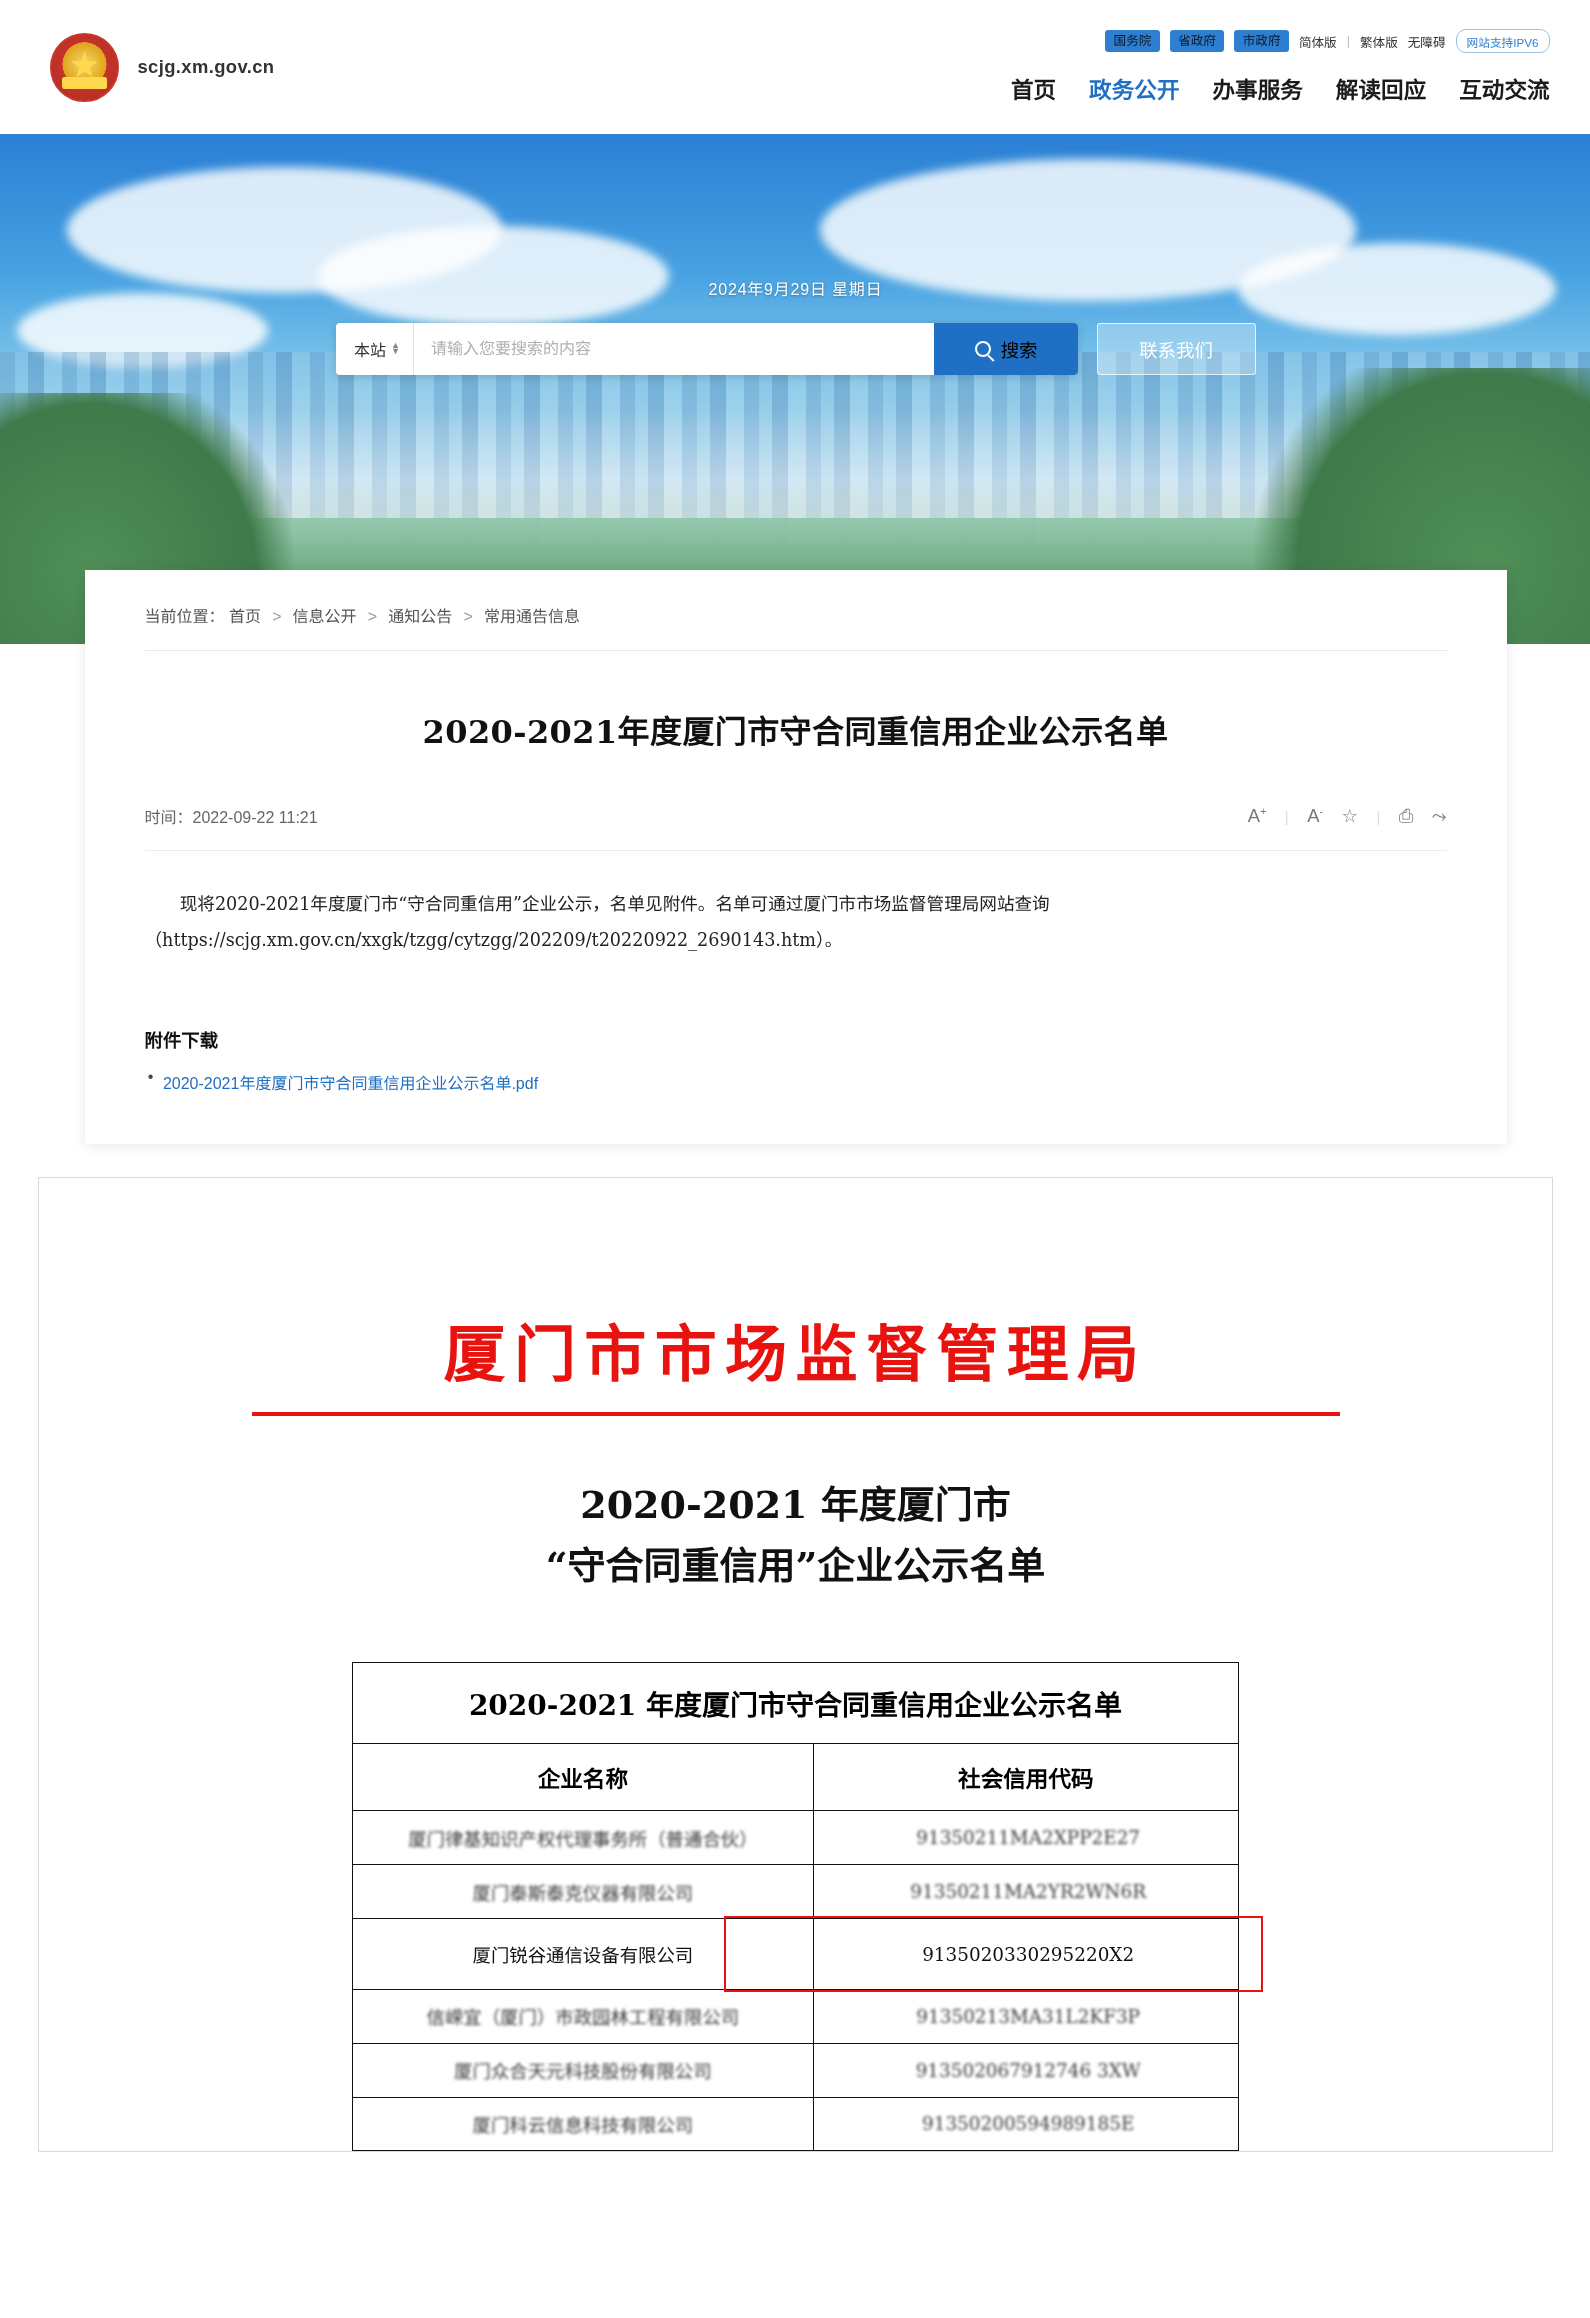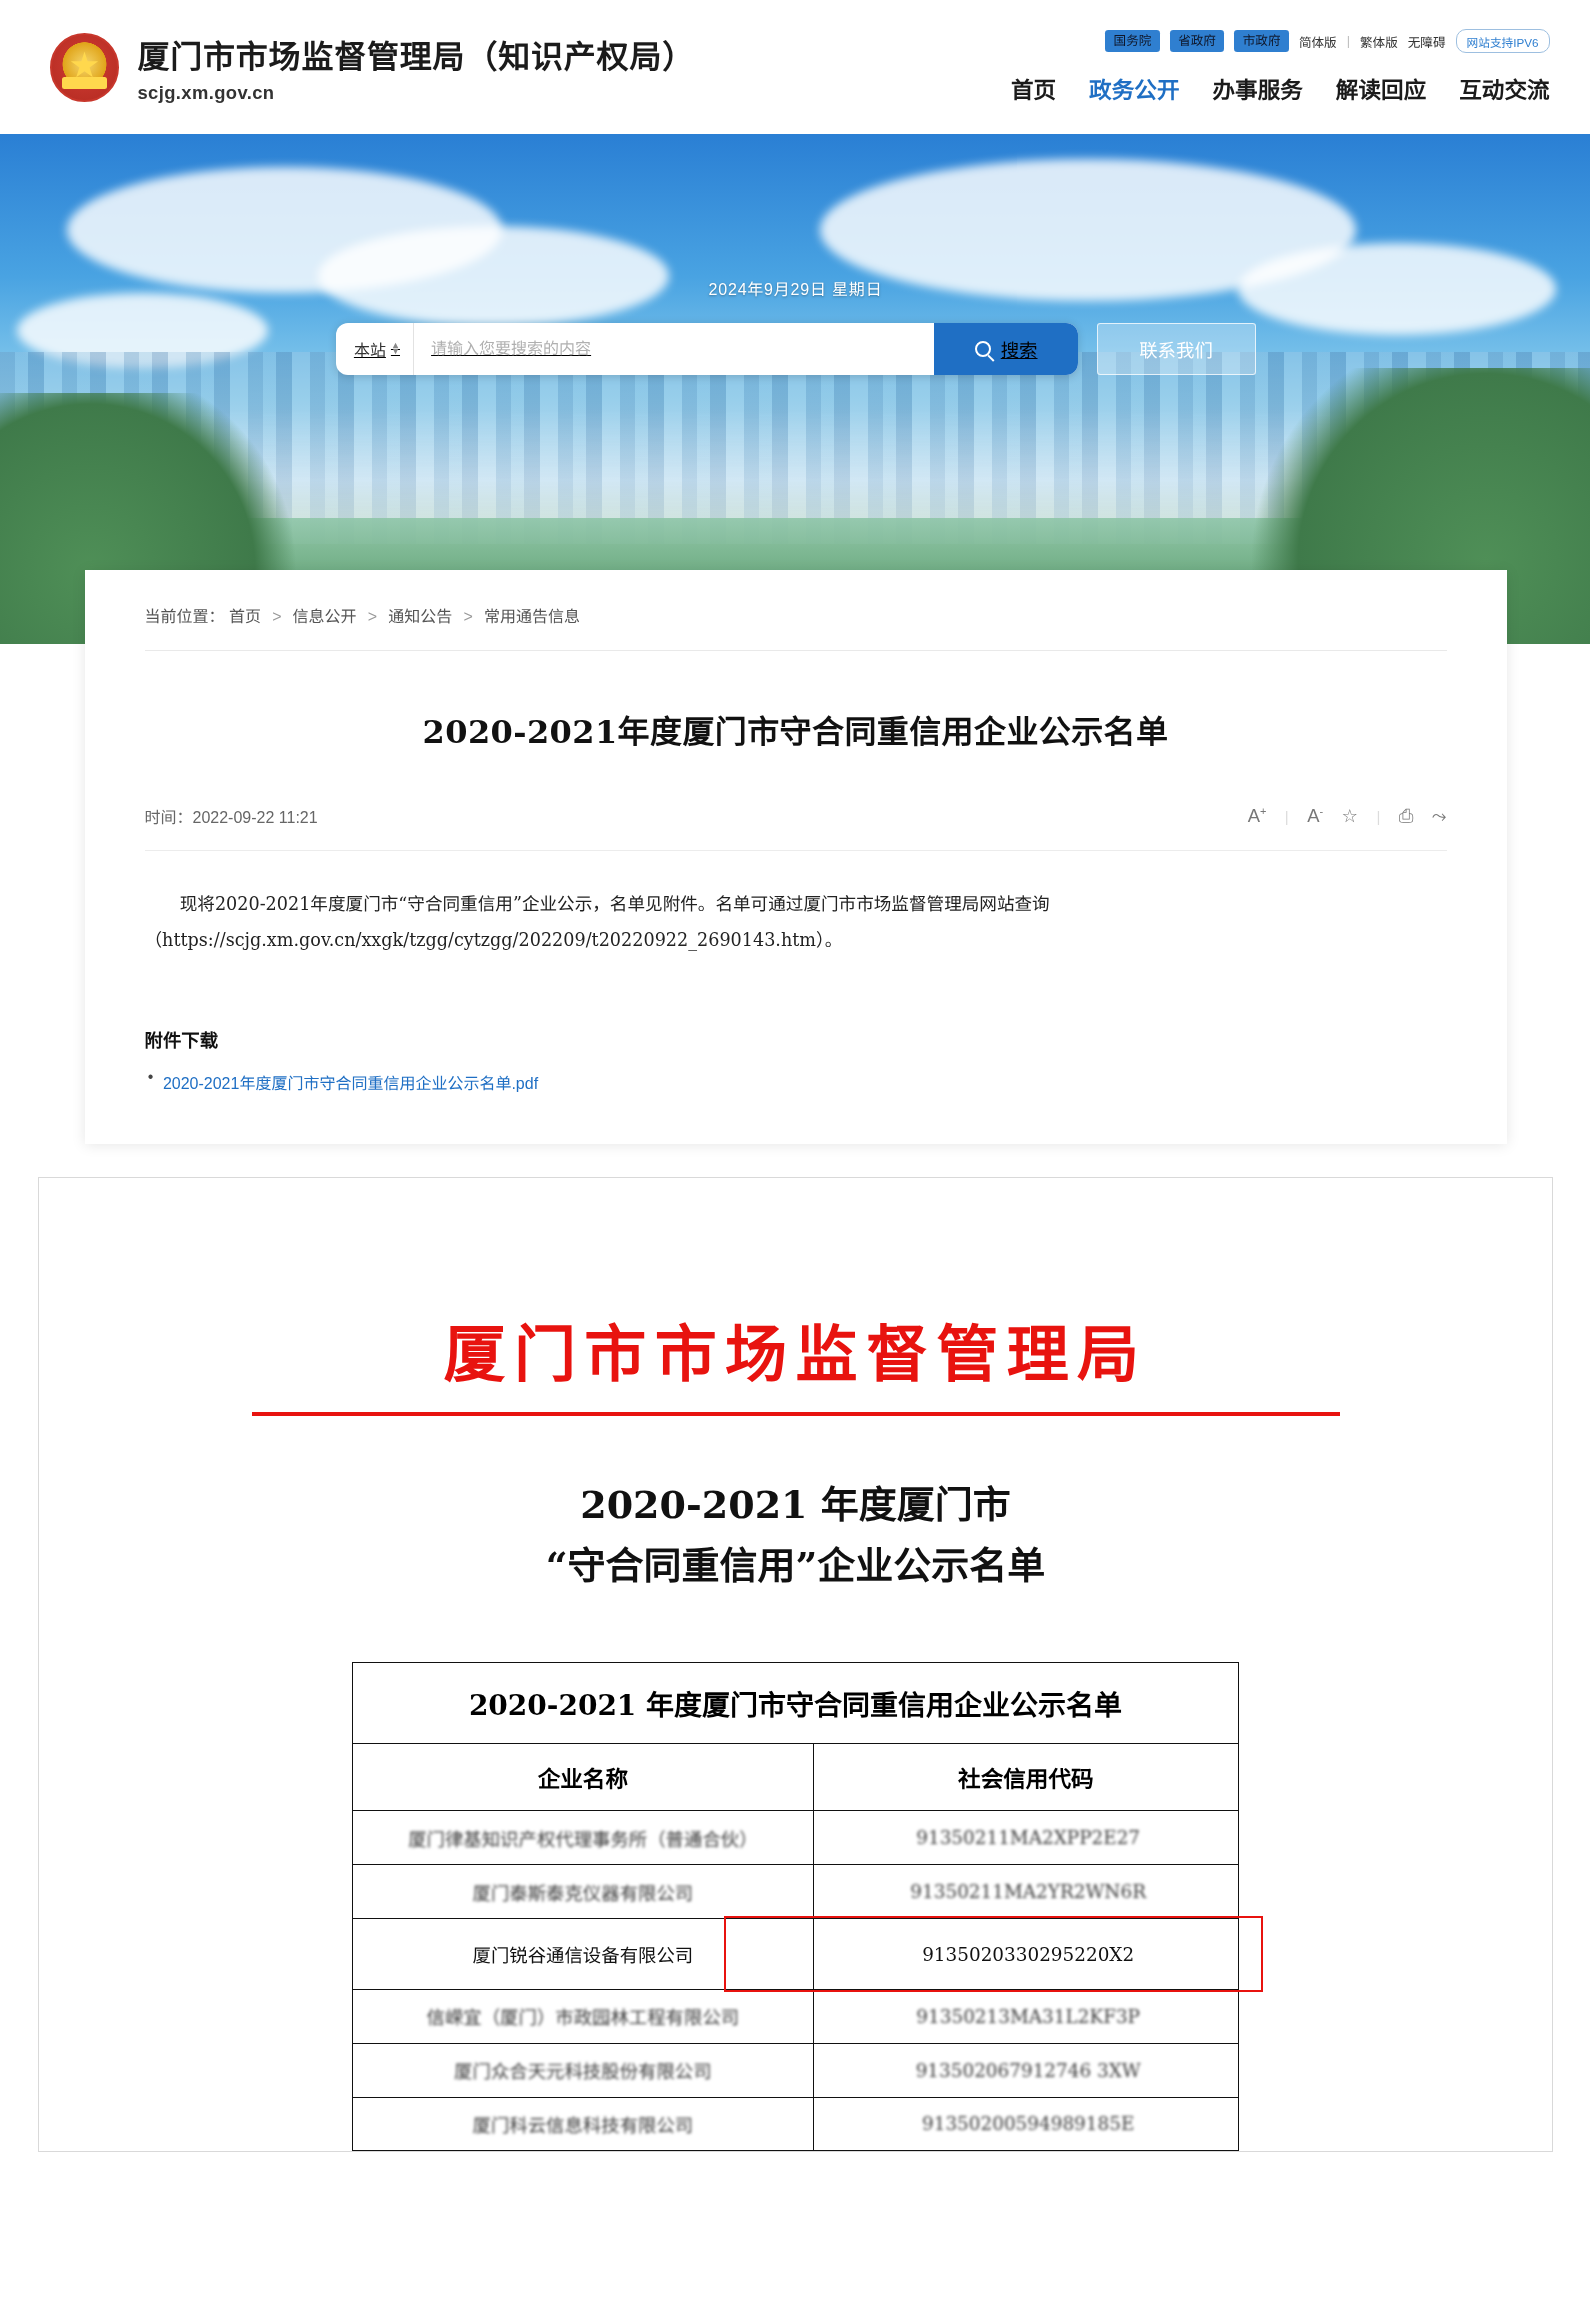--- a/index.html
+++ b/index.html
@@ -181,25 +181,24 @@
     display: flex;
     align-items: center;
     justify-content: center;
     gap: 18.4px;
   }
   .searchbox {
     display: flex;
     align-items: stretch;
     height: 52px;
     background: #ffffff;
-    border-radius: 12px;
+    border-radius: 4px;
     overflow: hidden;
     width: 787px;
     box-shadow: 0 1.7px 8.4px rgba(0,0,0,.15);
-    text-decoration: underline;
   }
   .scope {
     display: flex;
     align-items: center;
     gap: 5px;
     padding: 0 13.4px 0 18.4px;
     font-size: 16px;
     color: #333;
     border-right: 0.8px solid #e2e2e2;
     white-space: nowrap;
@@ -413,21 +412,20 @@
     pointer-events: none;
   }
 </style>
 </head>
 <body>
 
 <header class="site-header">
   <div class="brand">
     <div class="emblem"></div>
     <div class="brand-text">
-      <div class="brand-title">厦门市市场监督管理局（知识产权局）</div>
       <div class="brand-url">scjg.xm.gov.cn</div>
     </div>
   </div>
 
   <div class="header-right">
     <div class="toplinks">
       <span class="pill">国务院</span>
       <span class="pill">省政府</span>
       <span class="pill">市政府</span>
       <span class="toplink-plain">简体版</span>

